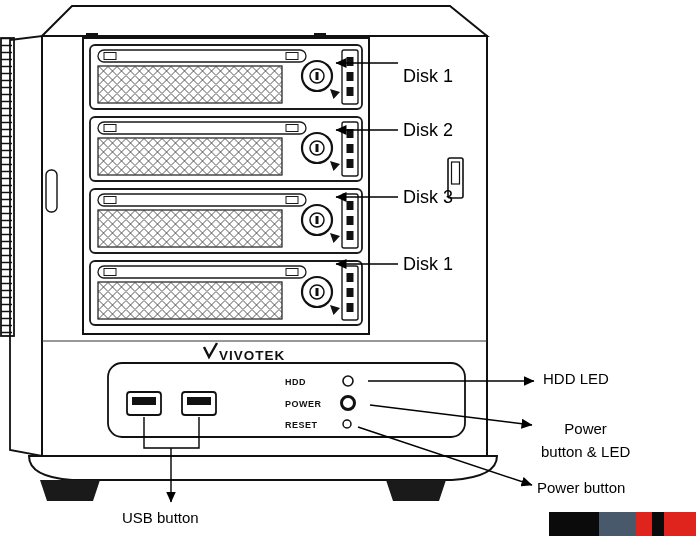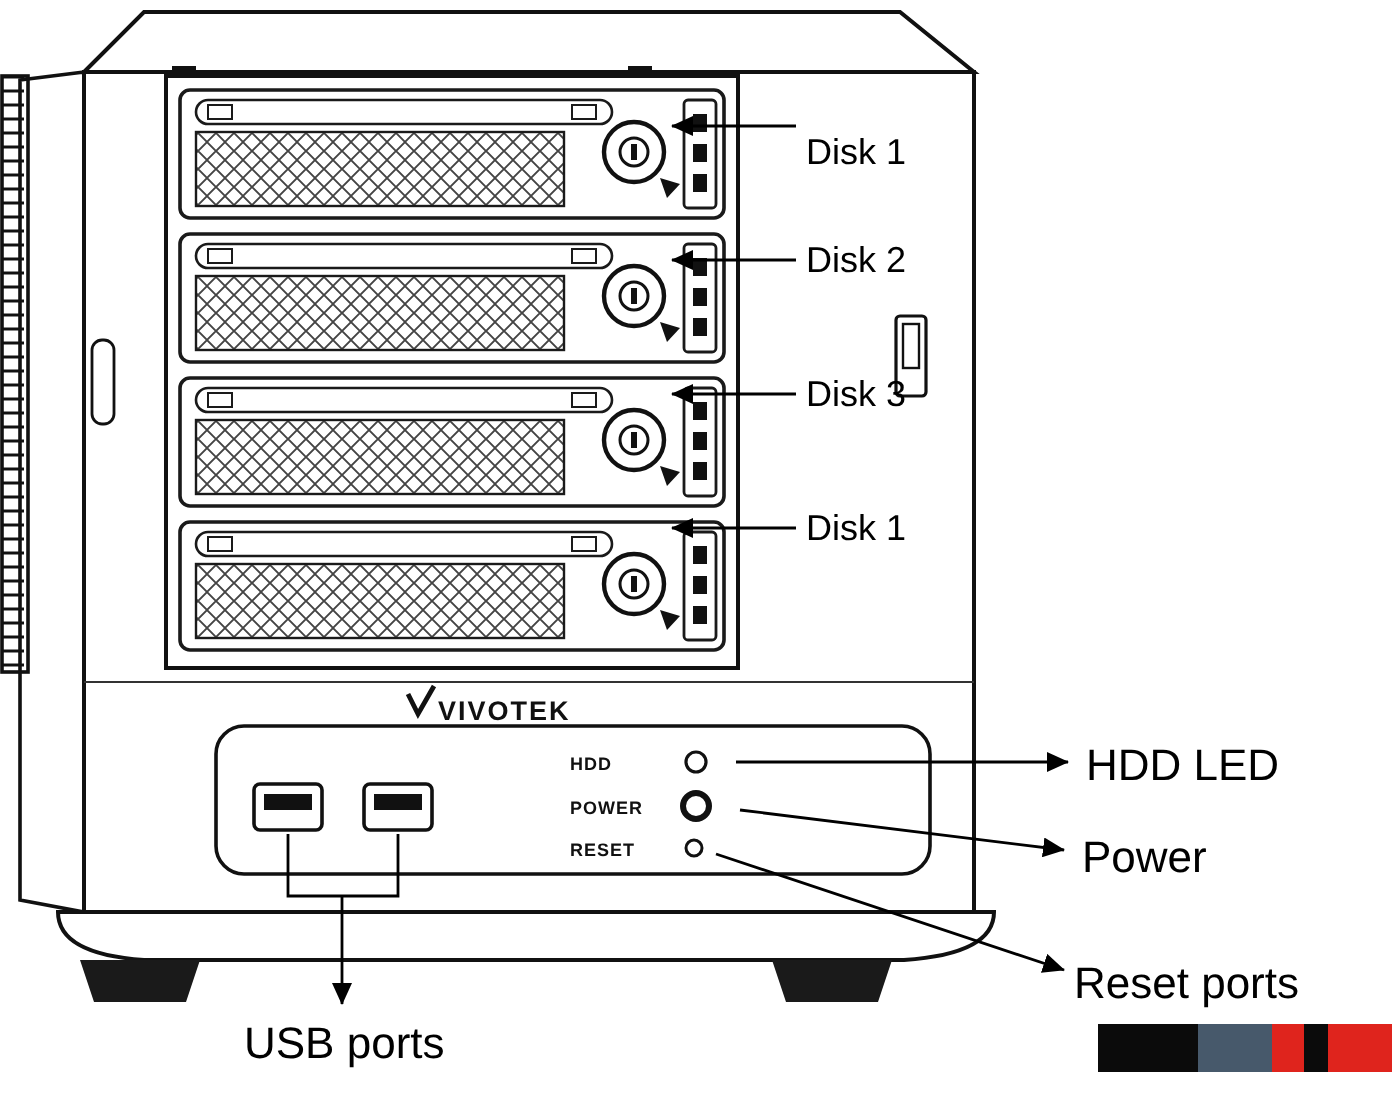--- a/index.html
+++ b/index.html
@@ -5,21 +5,21 @@
   html,body{margin:0;padding:0;background:#fff;}
   .stage{
     position:relative;width:700px;height:548px;background:#fff;overflow:hidden;
     font-family:"Liberation Sans",sans-serif;color:#000;
   }
   .stage svg{position:absolute;left:0;top:0;}
   svg text{font-family:"Liberation Sans",sans-serif;}
   .panel-txt{font-size:9px;font-weight:bold;letter-spacing:.5px;fill:#111;}
   .callout{position:absolute;white-space:nowrap;color:#000;}
   .disk{left:403px;font-size:18px;}
-  .big{font-size:22px;text-align:center;}
+  .big{font-size:15px;text-align:center;}
   .power-block{line-height:23px;}
   .strip{position:absolute;left:549px;top:512px;height:24px;display:flex;}
   .strip div{height:100%;}
 </style>
 </head>
 <body>
 
 <div class="stage">
 
   <svg width="700" height="548" viewBox="0 0 700 548">
@@ -105,25 +105,26 @@
 
   <div class="callout disk" style="top:66px">Disk 1</div>
   <div class="callout disk" style="top:120px">Disk 2</div>
   <div class="callout disk" style="top:187px">Disk 3</div>
   <div class="callout disk" style="top:254px">Disk 1</div>
 
   <div class="callout big" style="left:543px;top:370px">HDD LED</div>
 
   <div class="callout big power-block" style="left:541px;top:417px">
     <div>Power</div>
+    <div>button &amp; LED</div>
   </div>
 
-  <div class="callout big" style="left:537px;top:479px">Reset ports</div>
+  <div class="callout big" style="left:537px;top:479px">Power button</div>
 
-  <div class="callout big" style="left:122px;top:509px">USB ports</div>
+  <div class="callout big" style="left:122px;top:509px">USB button</div>
 
   <div class="strip">
       <div style="background: rgb(11, 11, 11); width: 50px;"></div>
       <div style="background: rgb(71, 89, 107); width: 37px;"></div>
       <div style="background: rgb(223, 36, 29); width: 16px;"></div>
       <div style="background: rgb(11, 11, 11); width: 12px;"></div>
       <div style="background: rgb(223, 36, 29); width: 32px;"></div>
     </div>
 </div>
 

